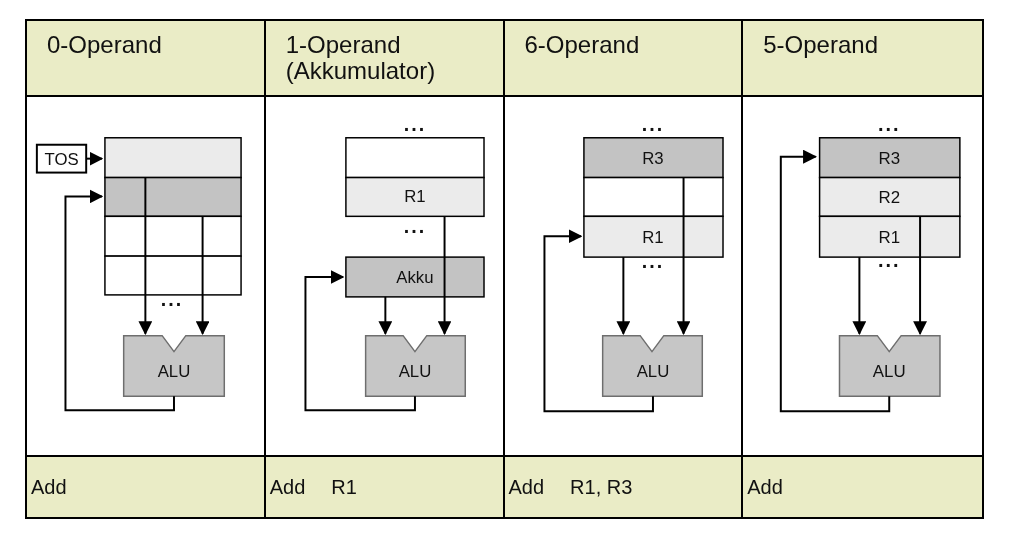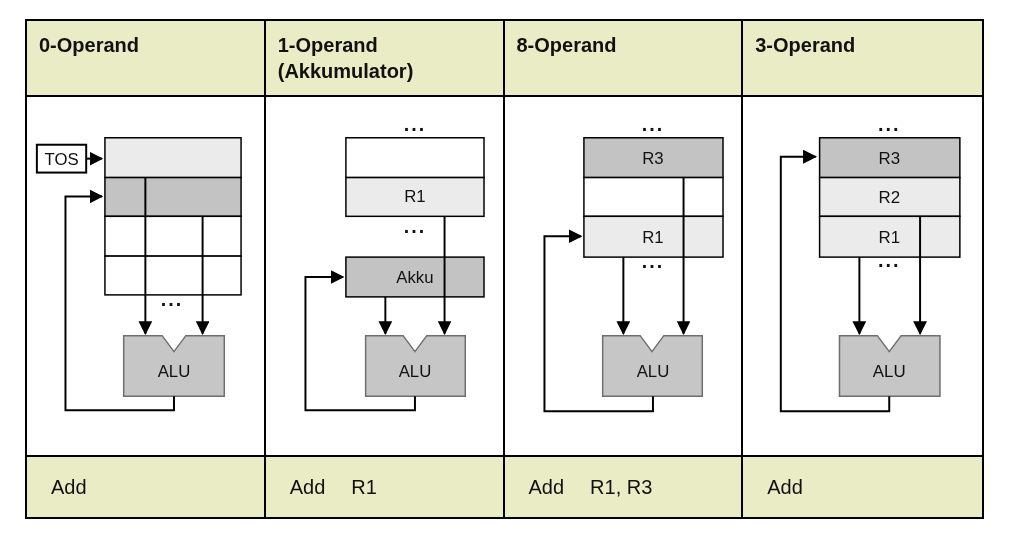--- a/index.html
+++ b/index.html
@@ -9,27 +9,27 @@
   }
   .arch-table{
     position:absolute;left:25px;top:19px;width:959px;height:500px;
     box-sizing:border-box;border:2px solid #000;background:#fff;
     display:grid;grid-template-columns:repeat(4,1fr);
   }
   .col{display:grid;grid-template-rows:76px 358px 62px;border-right:2px solid #000;min-width:0;}
   .col:last-child{border-right:none;}
   .hdr{
     background:var(--band-bg,#eaecc6);border-bottom:2px solid #000;box-sizing:border-box;
-    padding:11px 6px 0 12px;font-weight:bold;font-size:20px;line-height:26px;
+    padding:11px 6px 0 20px;font-weight:normal;font-size:24px;line-height:26px;
   }
   .mid{position:relative;background:#fff;overflow:hidden;}
   .mid svg{display:block;width:100%;height:100%;}
   .ftr{
     background:var(--band-bg,#eaecc6);border-top:2px solid #000;box-sizing:border-box;
-    display:flex;align-items:center;padding-left:24px;font-size:20px;
+    display:flex;align-items:center;padding-left:4px;font-size:20px;
   }
   .ops{margin-left:26px;white-space:pre;}
   svg text{font-family:"Liberation Sans", sans-serif;fill:#111;text-anchor:middle;}
   svg .lbl{font-size:17px;}
   svg .dots{font-size:20px;font-weight:bold;letter-spacing:2px;}
   svg .wire{stroke:#000;stroke-width:2;fill:none;}
   svg .cellr{stroke:#000;stroke-width:1.5;}
   svg .alu-shape{stroke:#6e6e6e;stroke-width:1.5;}
   svg .tosr{stroke:#000;stroke-width:2;}
 </style>
@@ -97,21 +97,21 @@
       </svg>
     </div>
     <div class="ftr">
       <span>Add</span>
       <span class="ops">R1</span>
     </div>
   </div>
 
   <div class="col">
     <div class="hdr">
-      <div>8-Operand</div>
+      <div>6-Operand</div>
       <div></div>
     </div>
     <div class="mid">
       <svg viewBox="0 0 240 360" preserveAspectRatio="none">
         <defs>
           <marker id="m2" viewBox="0 0 10 10" refX="9" refY="5" markerWidth="7" markerHeight="7" orient="auto">
             <path d="M0,0 L10,5 L0,10 Z" fill="#000"></path>
           </marker>
         </defs>
         <rect x="80" y="41" width="141" height="40" class="cellr" fill="#c3c3c3"></rect>
@@ -129,21 +129,21 @@
       </svg>
     </div>
     <div class="ftr">
       <span>Add</span>
       <span class="ops">R1, R3</span>
     </div>
   </div>
 
   <div class="col">
     <div class="hdr">
-      <div>3-Operand</div>
+      <div>5-Operand</div>
       <div></div>
     </div>
     <div class="mid">
       <svg viewBox="0 0 240 360" preserveAspectRatio="none">
         <defs>
           <marker id="m3" viewBox="0 0 10 10" refX="9" refY="5" markerWidth="7" markerHeight="7" orient="auto">
             <path d="M0,0 L10,5 L0,10 Z" fill="#000"></path>
           </marker>
         </defs>
         <rect x="77" y="41" width="141" height="40" class="cellr" fill="#c3c3c3"></rect>

